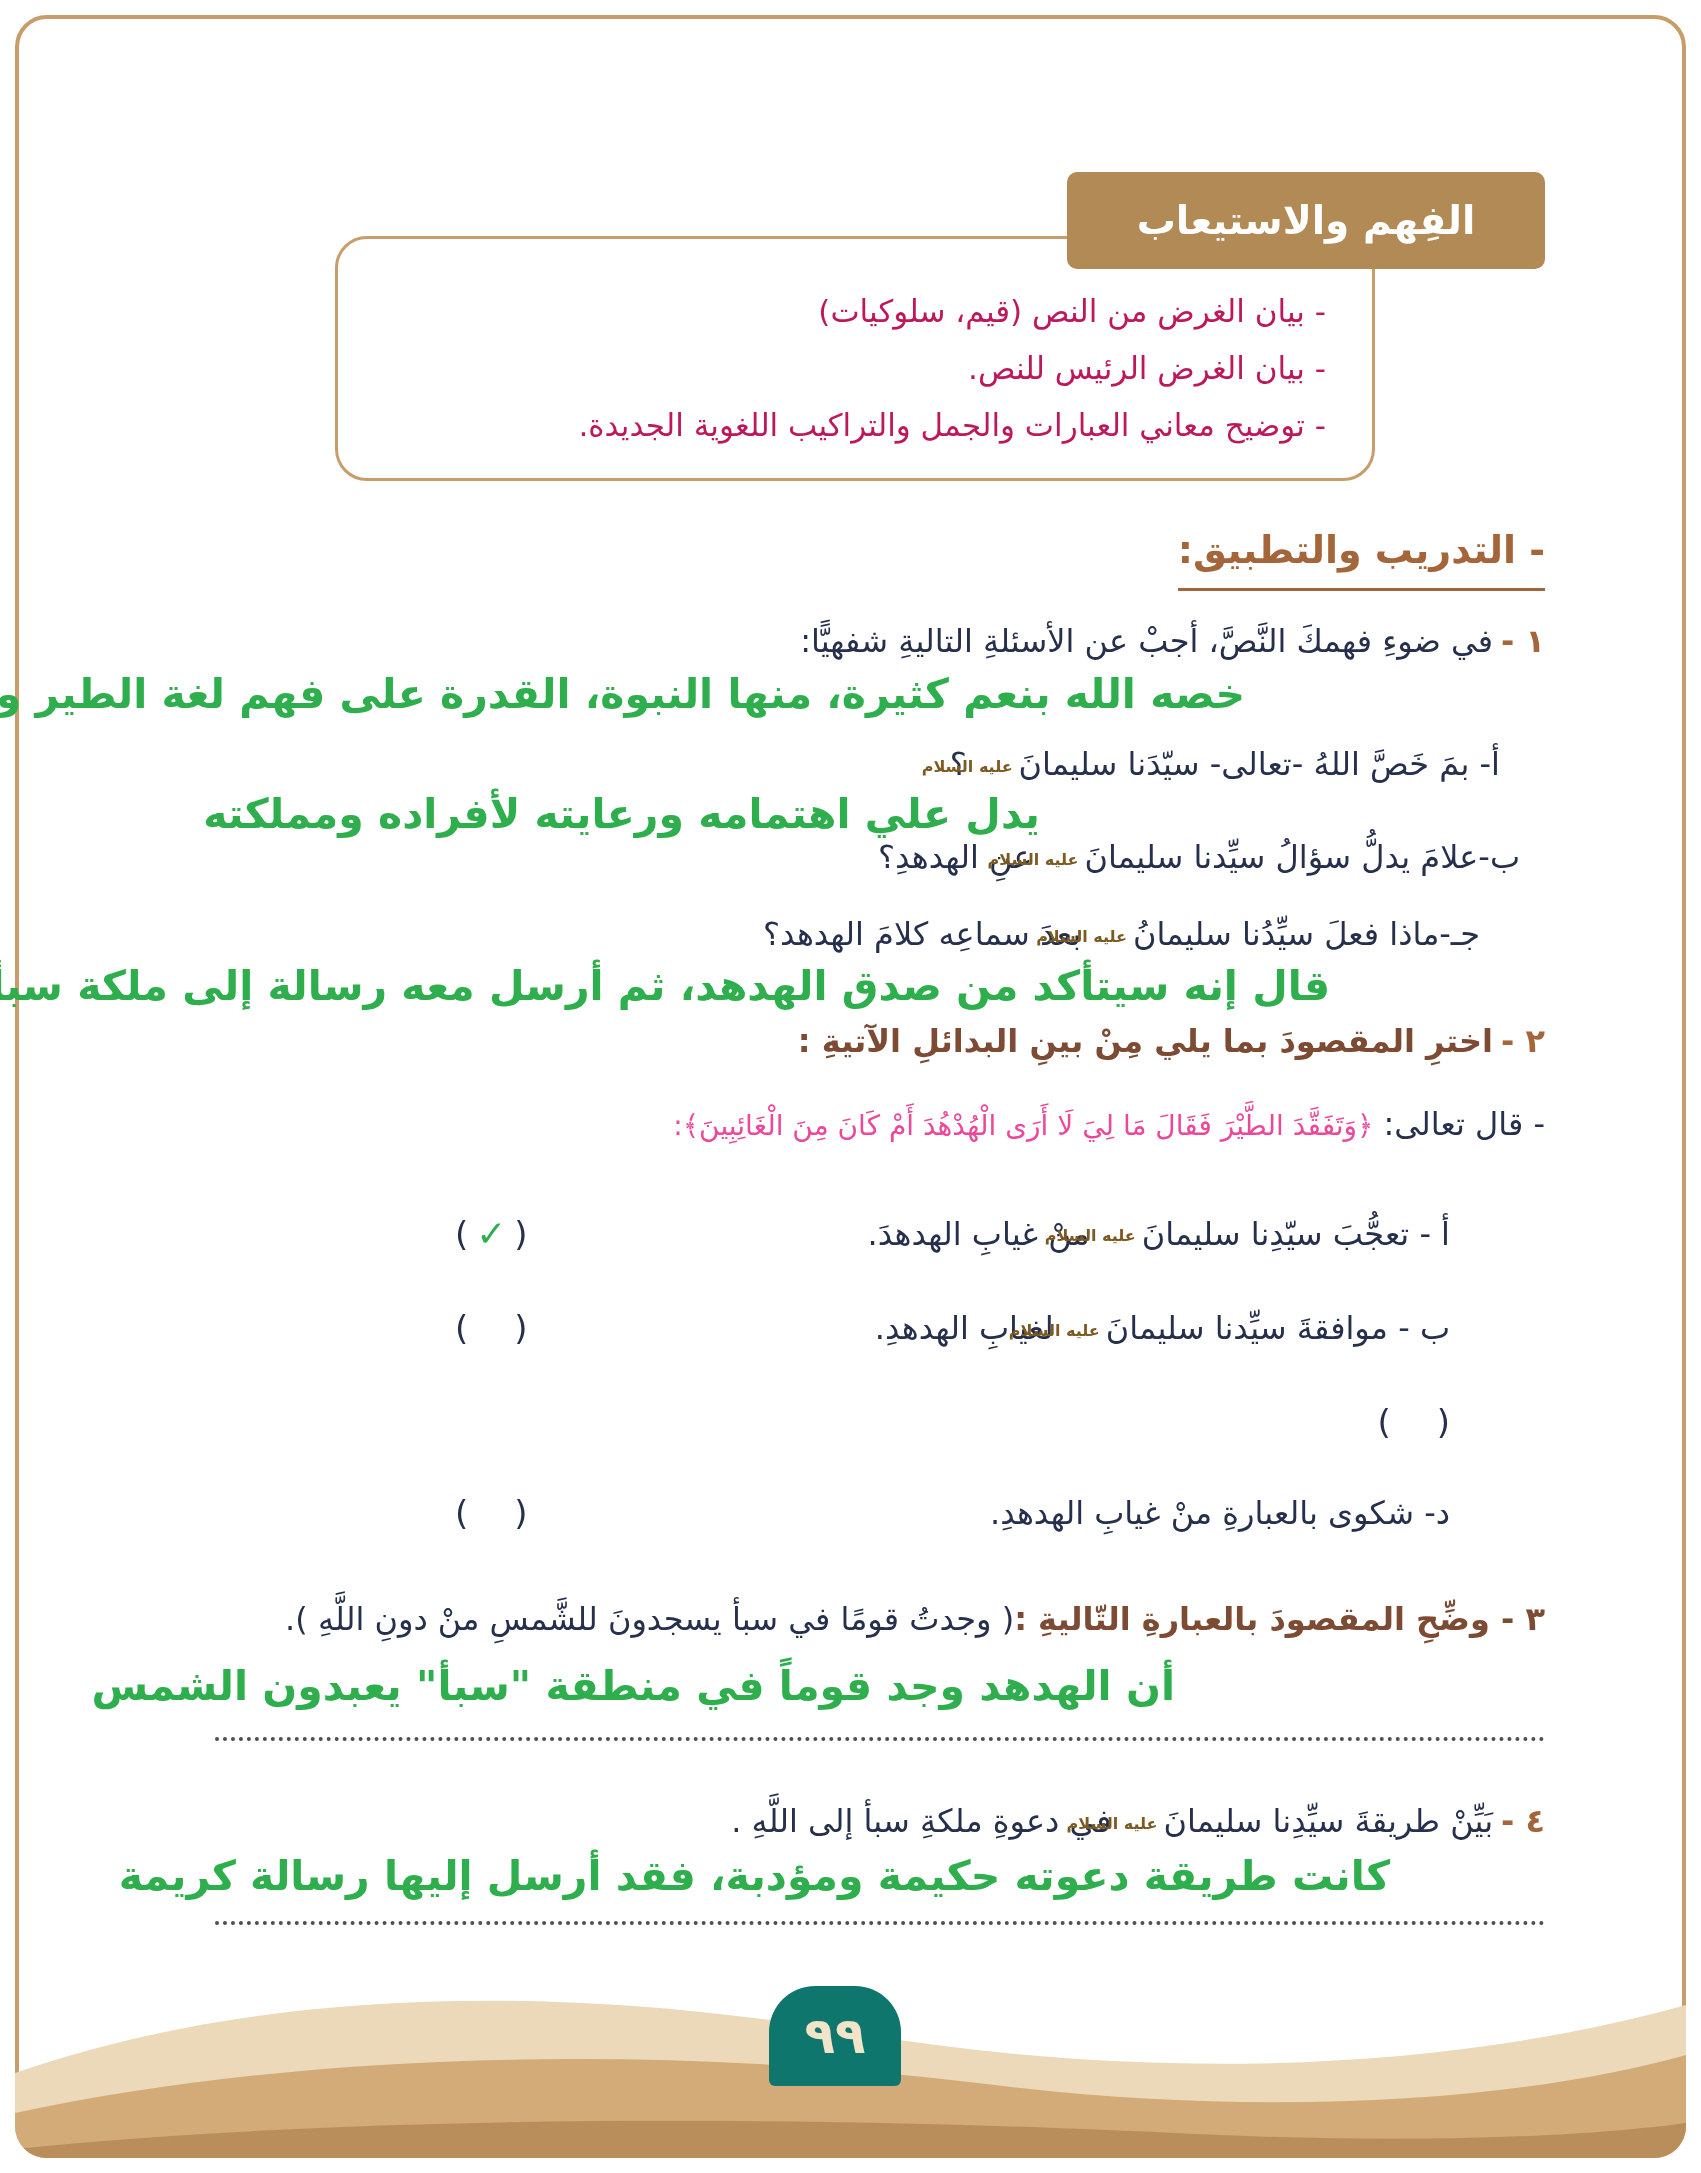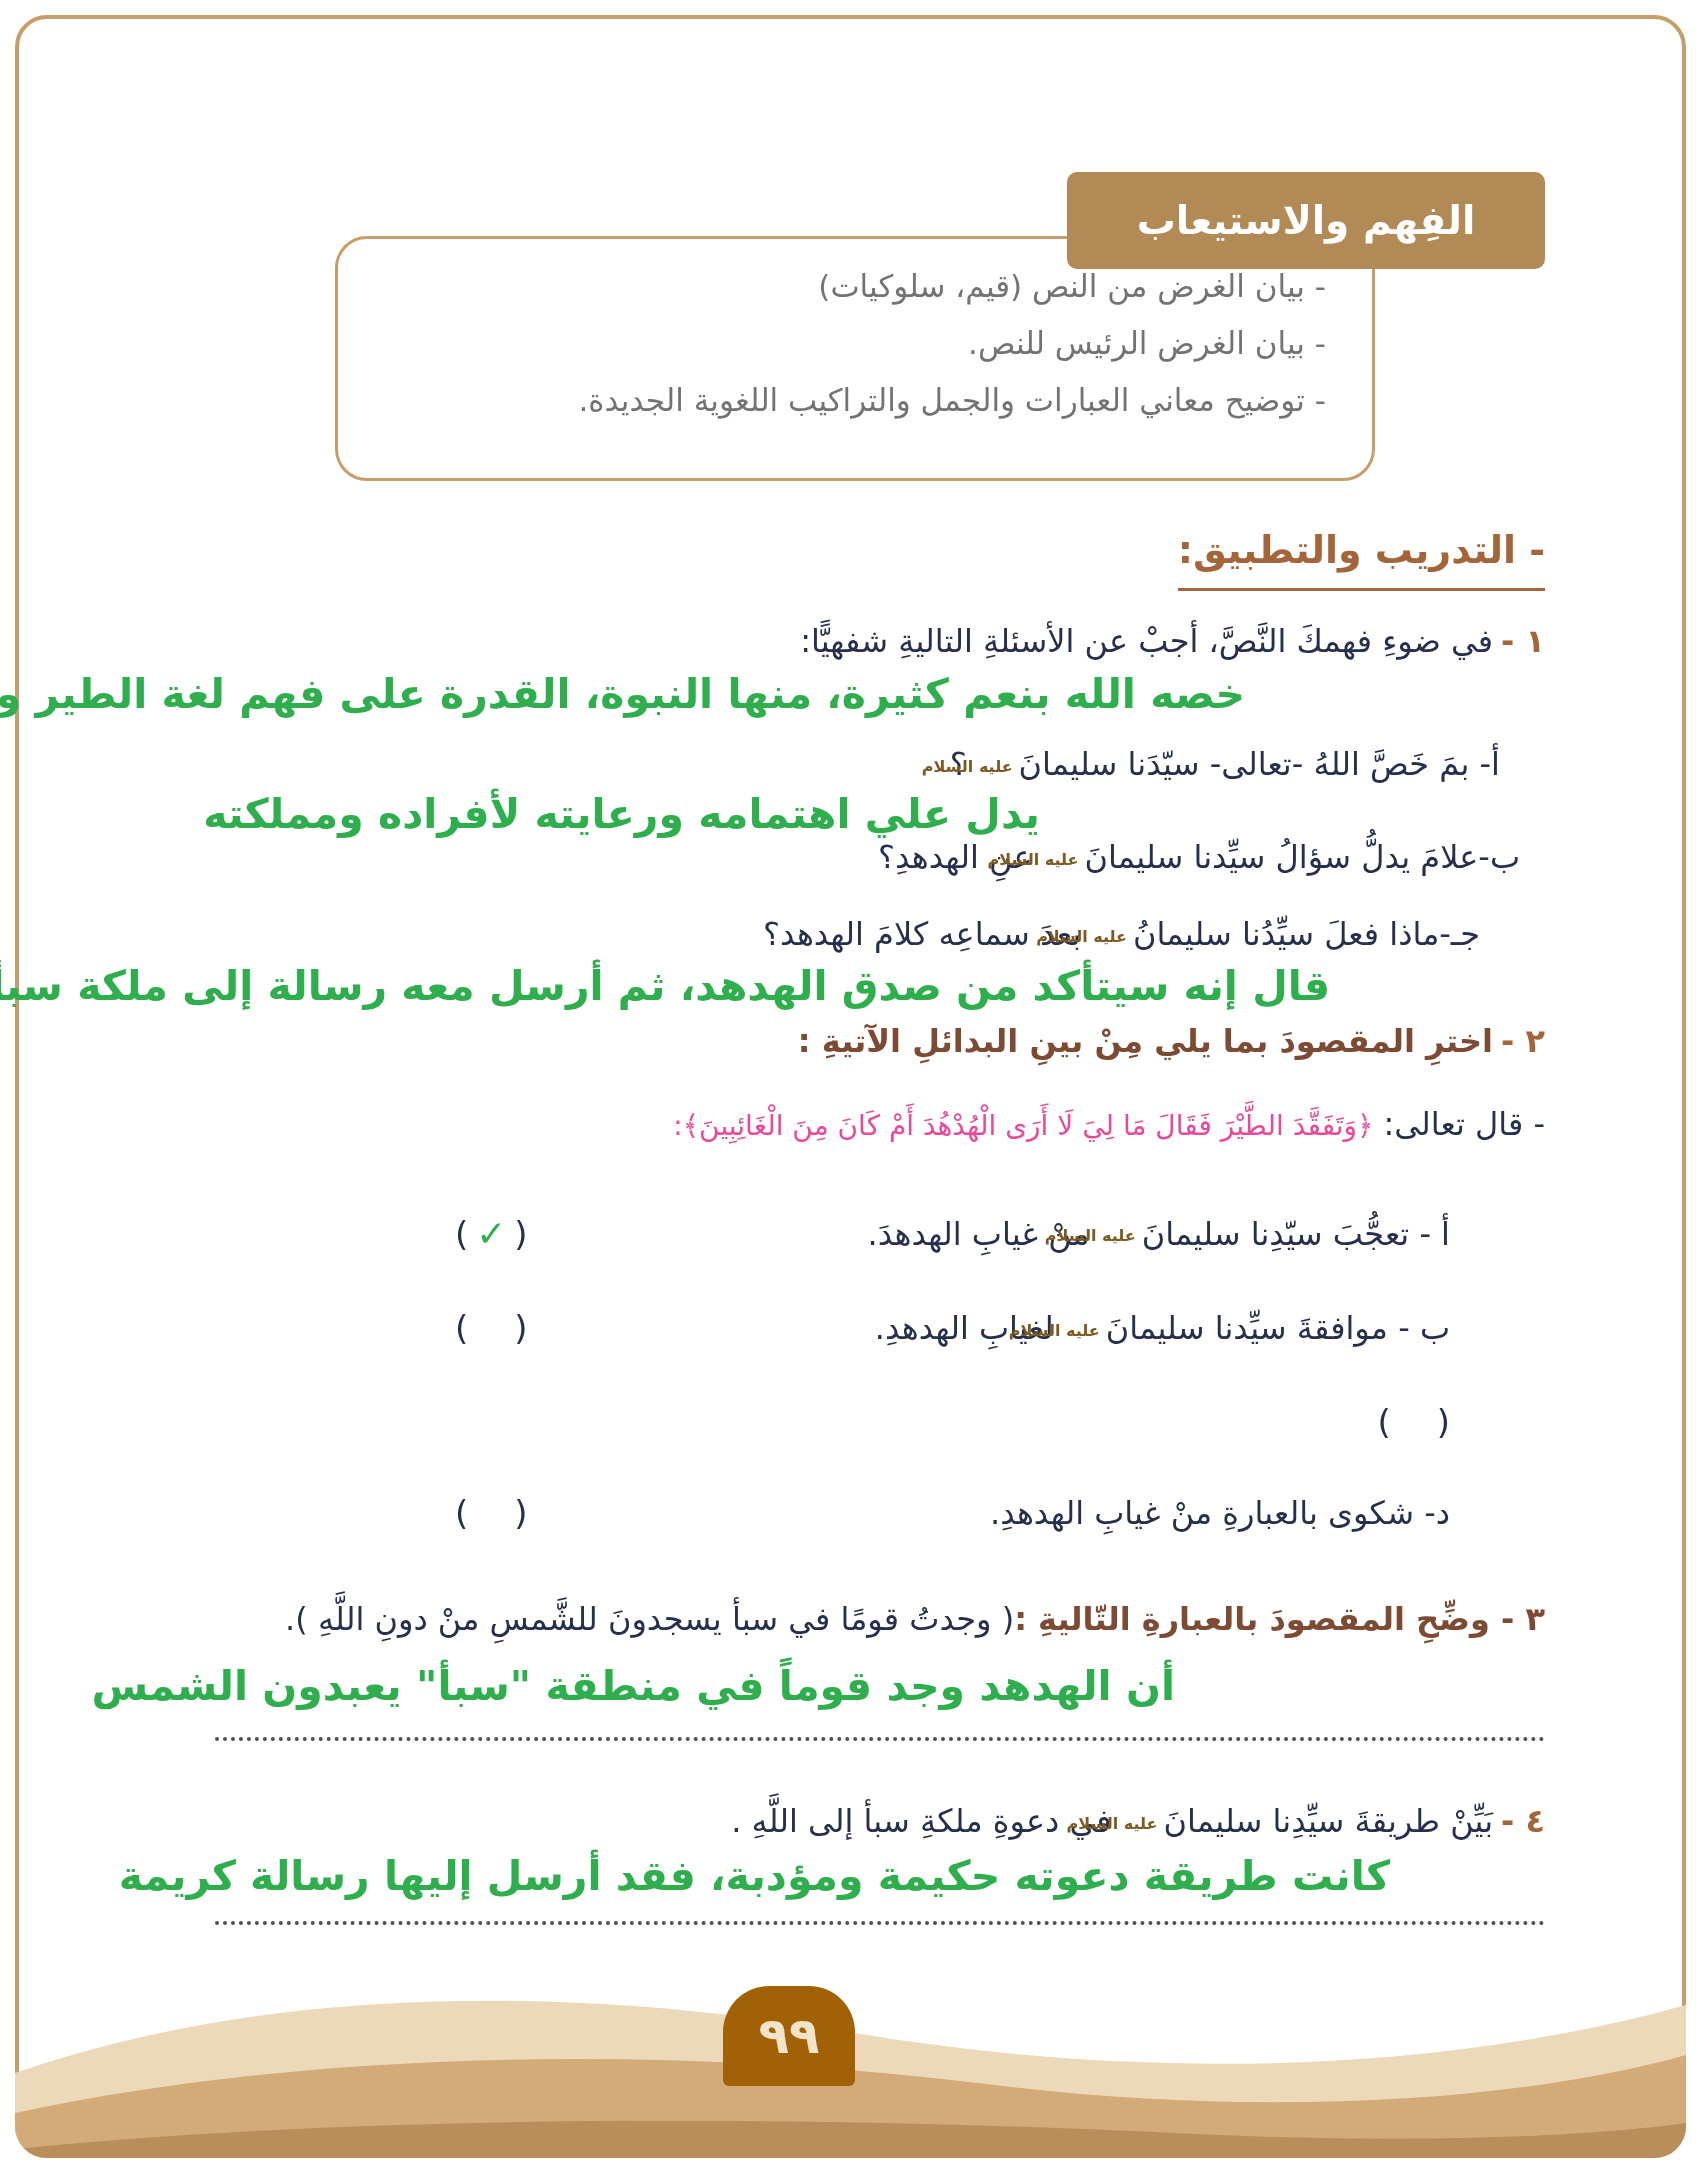--- a/index.html
+++ b/index.html
@@ -8,21 +8,21 @@
 
   .frame{position:absolute;inset:15px;border:4px solid #c79e6a;border-radius:32px;z-index:1}
   .clip{position:absolute;inset:15px;border-radius:32px;overflow:hidden;z-index:2}
   .footer-svg{position:absolute;bottom:0;left:0;width:100%;height:205px;display:block}
 
   .tab{position:absolute;top:172px;right:156px;width:478px;height:97px;background:#b28a55;
        border-radius:10px;display:flex;align-items:center;justify-content:center;z-index:4;
        color:#ffffff;font-size:39px;font-weight:bold;direction:rtl}
   .comp-box{position:absolute;top:236px;left:335px;width:1040px;height:245px;border:3px solid #c79e6a;
        border-radius:32px;background:#ffffff;z-index:3}
-  .bullets{padding:19px 46px 0;direction:rtl;text-align:right;color:#737373;font-size:31px;line-height:57px}
+  .bullets{padding:44px 46px 0;direction:rtl;text-align:right;color:#be185d;font-size:31px;line-height:57px}
 
   .section-heading{position:absolute;top:528px;right:156px;direction:rtl;color:#a5653a;font-size:38px;
        font-weight:bold;border-bottom:3px solid #a5653a;padding-bottom:16px;z-index:3}
 
   .line{position:absolute;direction:rtl;white-space:nowrap;color:#26304c;font-size:32px;z-index:3}
   .num{color:#a5653a;font-weight:bold;margin-left:8px}
   .stem-brown{color:#7d4b33;font-weight:bold}
   .verse{color:#ec4899;font-weight:normal;font-size:28px;margin-right:10px}
 
   .green{position:absolute;direction:rtl;white-space:nowrap;color:#2fae4d;font-size:41px;font-weight:bold;z-index:3}
@@ -31,21 +31,21 @@
        font-weight:bold;vertical-align:middle;margin:0 6px}
   .pbuh:empty{display:none;margin:0}
 
   .opt{position:absolute;left:455px;right:251px;display:flex;justify-content:space-between;align-items:center;
        direction:rtl;z-index:3;color:#26304c;font-size:32px;white-space:nowrap}
   .marker{direction:ltr;font-size:34px;color:#26304c}
   .check{display:inline-block;min-width:46px;text-align:center;color:#2fae4d;font-weight:bold;font-size:36px}
 
   .dots{position:absolute;left:215px;right:156px;height:0;border-bottom:4px dotted #4f4f4f;z-index:3}
 
-  .page-num{position:absolute;top:1986px;left:723px;width:132px;height:100px;background:#a16207;
+  .page-num{position:absolute;top:1986px;left:769px;width:132px;height:100px;background:#0f766e;
        border-radius:46px 46px 6px 6px;display:flex;align-items:center;justify-content:center;z-index:5;
        color:#f2e4c8;font-size:50px;font-weight:bold}
 
   .q1t{top:622px;right:156px}
   .a1{top:670px;right:456px}
   .s1a{top:745px;right:201px}
   .a2{top:790px;right:661px}
   .s1b{top:838px;right:181px}
   .s1c{top:915px;right:221px}
   .a3{top:962px;right:371px}

